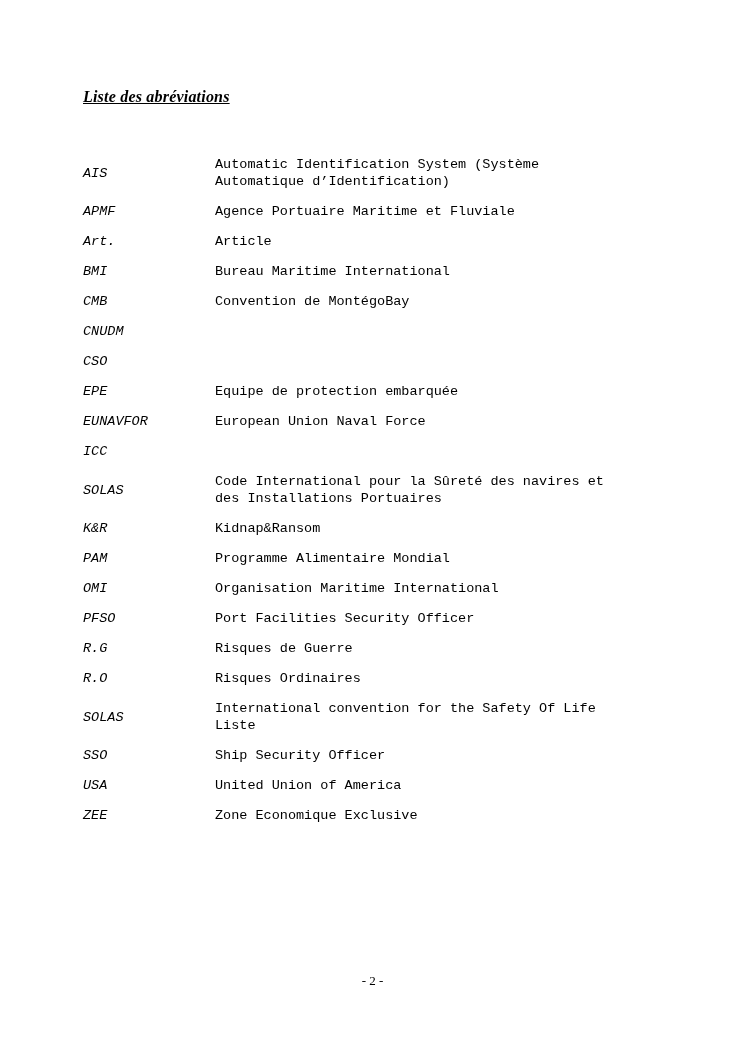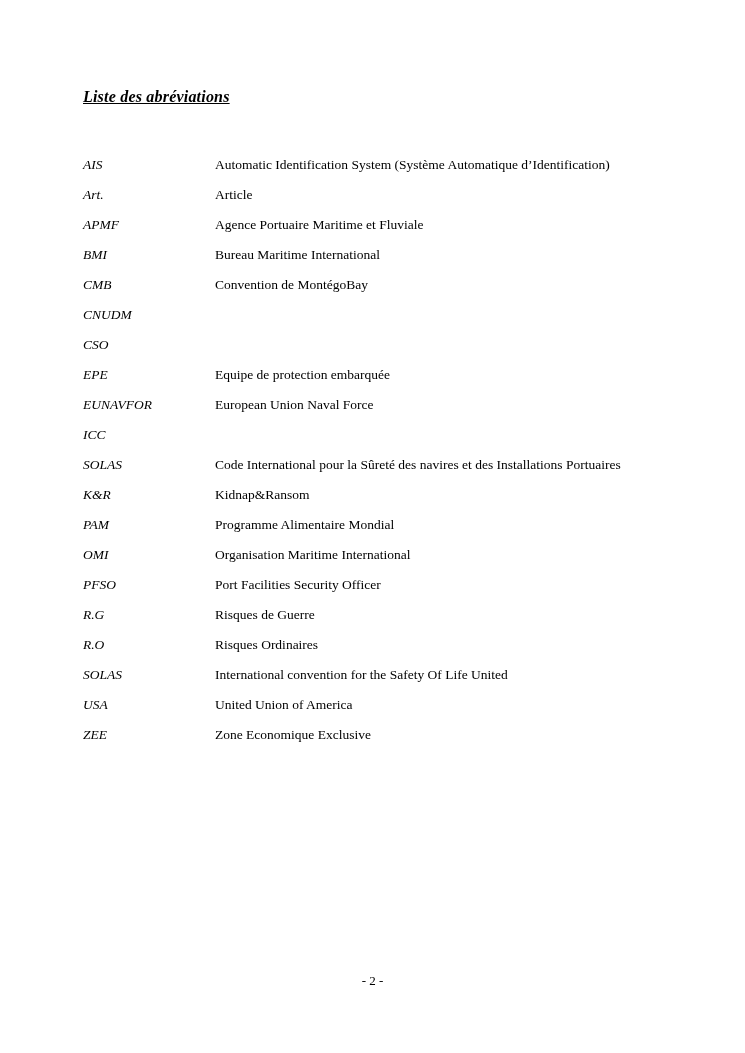--- a/index.html
+++ b/index.html
@@ -30,24 +30,25 @@
     font-weight: bold;
     font-style: italic;
     text-decoration: underline;
     letter-spacing: 0.2px;
   }
   .abbrev-list {
     margin-top: 50px;
   }
   .row {
     display: flex;
-    align-items: flex-end;
+    align-items: center;
     margin-bottom: 13px;
     font-size: 13.5px;
     line-height: 17px;
+    font-family: Liberation Mono, monospace;
   }
   .term {
     width: 132px;
     flex: 0 0 132px;
     font-style: italic;
   }
   .def {
     width: 420px;
     flex: 0 0 420px;
   }
@@ -67,27 +68,27 @@
   <div class="content">
     <h1 class="doc-title">Liste des abréviations</h1>
 
     <div class="abbrev-list" id="abbrev-list">
   <div class="row">
     <div class="term">AIS</div>
     <div class="def">Automatic Identification System (Système Automatique d’Identification)</div>
   </div>
 
   <div class="row">
-    <div class="term">Art.</div>
-    <div class="def">Article</div>
+    <div class="term">APMF</div>
+    <div class="def">Agence Portuaire Maritime et Fluviale</div>
   </div>
 
   <div class="row">
-    <div class="term">APMF</div>
-    <div class="def">Agence Portuaire Maritime et Fluviale</div>
+    <div class="term">Art.</div>
+    <div class="def">Article</div>
   </div>
 
   <div class="row">
     <div class="term">BMI</div>
     <div class="def">Bureau Maritime International</div>
   </div>
 
   <div class="row">
     <div class="term">CMB</div>
     <div class="def">Convention de MontégoBay</div>
@@ -145,23 +146,27 @@
     <div class="def">Risques de Guerre</div>
   </div>
 
   <div class="row">
     <div class="term">R.O</div>
     <div class="def">Risques Ordinaires</div>
   </div>
 
   <div class="row">
     <div class="term">SOLAS</div>
-    <div class="def">International convention for the Safety Of Life United</div>
+    <div class="def">International convention for the Safety Of Life Liste</div>
   </div>
 
+  <div class="row">
+    <div class="term">SSO</div>
+    <div class="def">Ship Security Officer</div>
+  </div>
 
   <div class="row">
     <div class="term">USA</div>
     <div class="def">United Union of America</div>
   </div>
 
   <div class="row">
     <div class="term">ZEE</div>
     <div class="def">Zone Economique Exclusive</div>
   </div>

